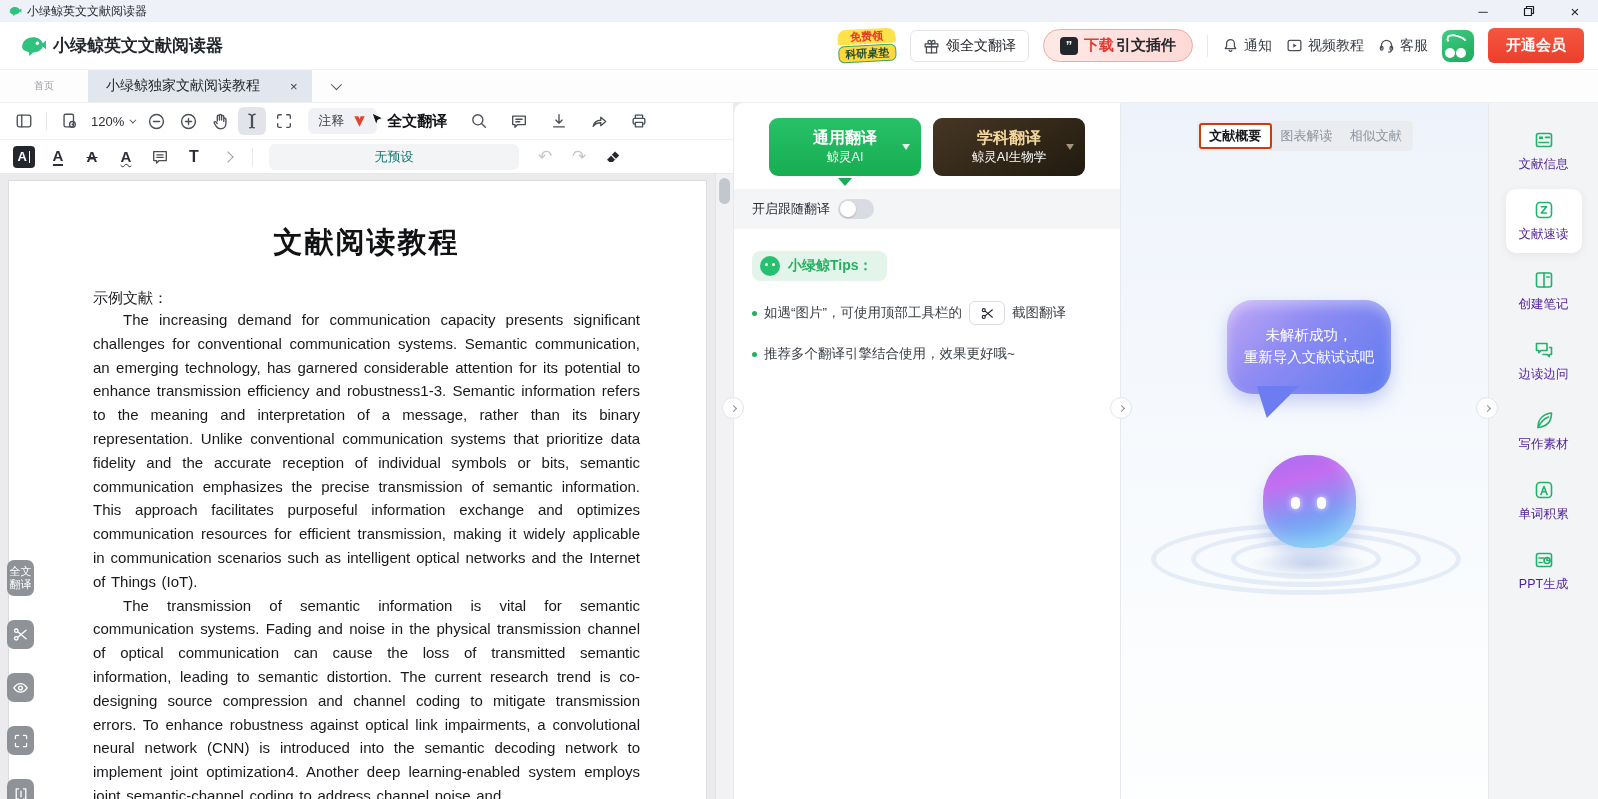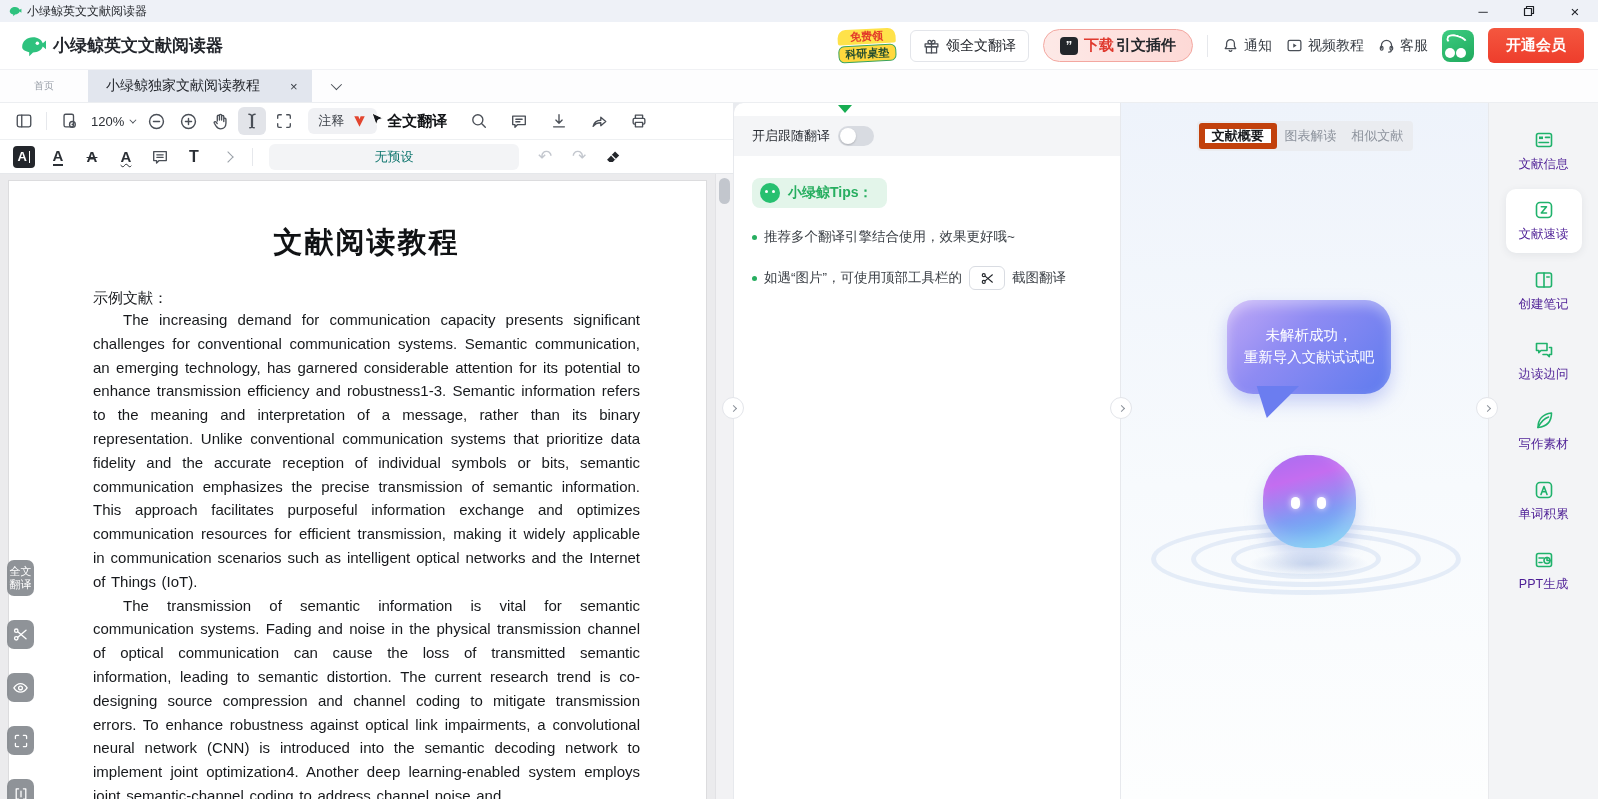--- a/index.html
+++ b/index.html
@@ -111,21 +111,21 @@
   .whale-face { width:20px; height:20px; border-radius:50%; background:#27c070; position:relative; }
   .whale-face:before, .whale-face:after { content:""; position:absolute; top:7px; width:3px; height:3px; border-radius:50%; background:#fff; }
   .whale-face:before { left:5px; } .whale-face:after { left:12px; }
   .tip-line { margin:20px 18px 0; display:flex; align-items:center; gap:7px; font-size:13.5px; color:#3a3f45; }
   .bullet { width:5px; height:5px; border-radius:50%; background:#27ae60; flex:none; }
   .cut-chip { width:36px; height:24px; border:1px solid #d9dce2; border-radius:6px; background:#fff; display:flex; align-items:center; justify-content:center; }
 
   
   .sum-tabs { margin:18px auto 0; width:216px; background:#eaecf0; border-radius:4px; padding:2px; display:flex; }
   .sum-tab { flex:1; height:26px; display:flex; align-items:center; justify-content:center; font-size:13px; color:#8d939d; border-radius:3px; }
-  .sum-tab.on { background:#fff; border:6px solid #c2410c; color:#17191d; font-weight:bold; }
+  .sum-tab.on { background:#fff; border:2px solid #c2410c; color:#17191d; font-weight:bold; }
   .ripple { position:absolute; border:5px solid rgba(176,196,232,0.28); border-radius:50%; }
   .r1 { left:110px; top:436px; width:150px; height:40px; }
   .r2 { left:70px;  top:428px; width:230px; height:56px; }
   .r3 { left:30px;  top:420px; width:310px; height:72px; }
   .blob-shadow { position:absolute; left:128px; top:448px; width:120px; height:26px; border-radius:50%; background:radial-gradient(closest-side,#cdd9ee,rgba(205,217,238,0)); }
   .bubble { position:absolute; left:106px; top:197px; width:164px; height:94px; border-radius:26px; background:linear-gradient(135deg,#c0a8f6 0%,#8e8bf3 40%,#5e7bee 100%); box-shadow:inset 0 6px 12px rgba(255,255,255,.35), 0 8px 18px rgba(110,125,235,.35); color:#fff; text-align:center; font-size:14.5px; line-height:22px; padding-top:24px; }
   .bubble .tail { position:absolute; left:26px; bottom:-24px; width:46px; height:32px; background:#6b7df0; clip-path:polygon(8% 0,100% 0,30% 100%); }
   .blob { position:absolute; left:142px; top:352px; width:93px; height:93px; border-radius:46% 46% 44% 44%; background:linear-gradient(165deg,#a76df1 0%,#c46df0 28%,#7f9cf4 62%,#5fd0f2 100%); box-shadow:inset -6px -10px 16px rgba(255,255,255,.25), 0 10px 18px rgba(120,150,220,.35); }
   .blob .eye { position:absolute; top:42px; width:9px; height:12px; border-radius:5px; background:#fff; box-shadow:0 0 6px rgba(255,255,255,.8); }
   .e1 { left:28px; } .e2 { left:54px; }
@@ -420,47 +420,59 @@
         </div>
         <div class="fbtn txt">
           <span>备份</span>
           <span>恢复</span>
         </div>
       </div>
     </div>
   </div>
 
   <div class="mid-col">
+    <div class="btn-row">
+      <div class="tr-btn tr-green">
+        <span class="l1">通用翻译</span>
+        <span class="l2">鲸灵AI</span>
+        <span class="dd"></span>
+      </div>
+      <div class="tr-btn tr-dark">
+        <span class="l1">学科翻译</span>
+        <span class="l2">鲸灵AI生物学</span>
+        <span class="dd"></span>
+      </div>
+    </div>
     <div class="sel-pointer"></div>
     <div class="follow-row">
       <span>开启跟随翻译</span>
       <div class="toggle">
           <div class="knob"></div>
         </div>
     </div>
     <div class="tips-badge">
       <span class="whale-face"></span>
       <span>小绿鲸Tips：</span>
-    </div>
-    <div class="tip-line">
-      <span class="bullet"></span>
-      <span>推荐多个翻译引擎结合使用，效果更好哦~</span>
     </div>
     <div class="tip-line">
       <span class="bullet"></span>
       <span>如遇“图片”，可使用顶部工具栏的</span>
       <span class="cut-chip">
         <svg width="15" height="15" viewBox="0 0 20 20">
             <circle cx="5" cy="5.5" r="2" class="st" style="stroke:#23262b"></circle>
             <circle cx="5" cy="14.5" r="2" class="st" style="stroke:#23262b"></circle>
             <path d="M6.8 6.8L16.5 15M6.8 13.2L16.5 5" class="st" style="stroke:#23262b"></path>
           </svg>
       </span>
       <span>截图翻译</span>
     </div>
+    <div class="tip-line">
+      <span class="bullet"></span>
+      <span>推荐多个翻译引擎结合使用，效果更好哦~</span>
+    </div>
   </div>
 
   <div class="right-col">
     <div class="sum-tabs">
       <div class="sum-tab on">文献概要</div>
       <div class="sum-tab">图表解读</div>
       <div class="sum-tab">相似文献</div>
     </div>
     <div class="ripple r3"></div>
     <div class="ripple r2"></div>

